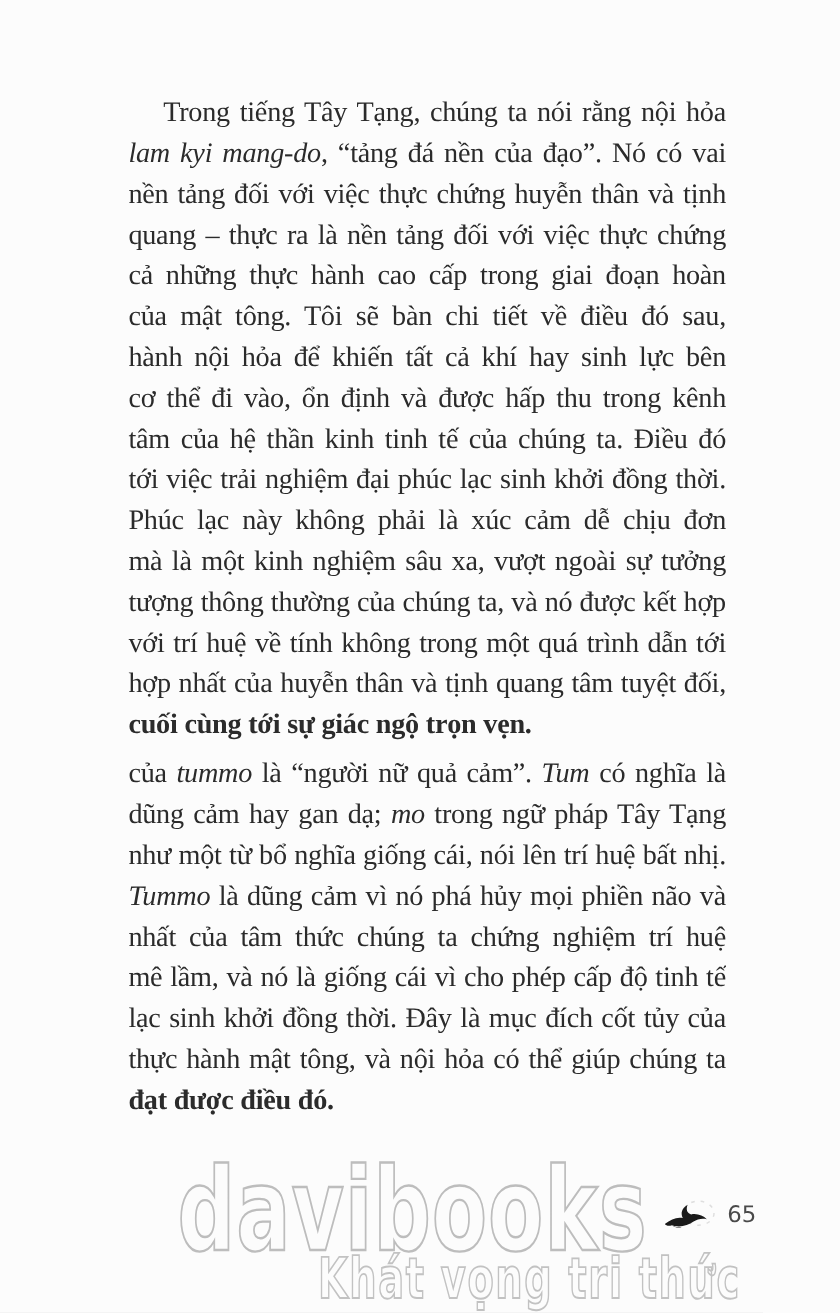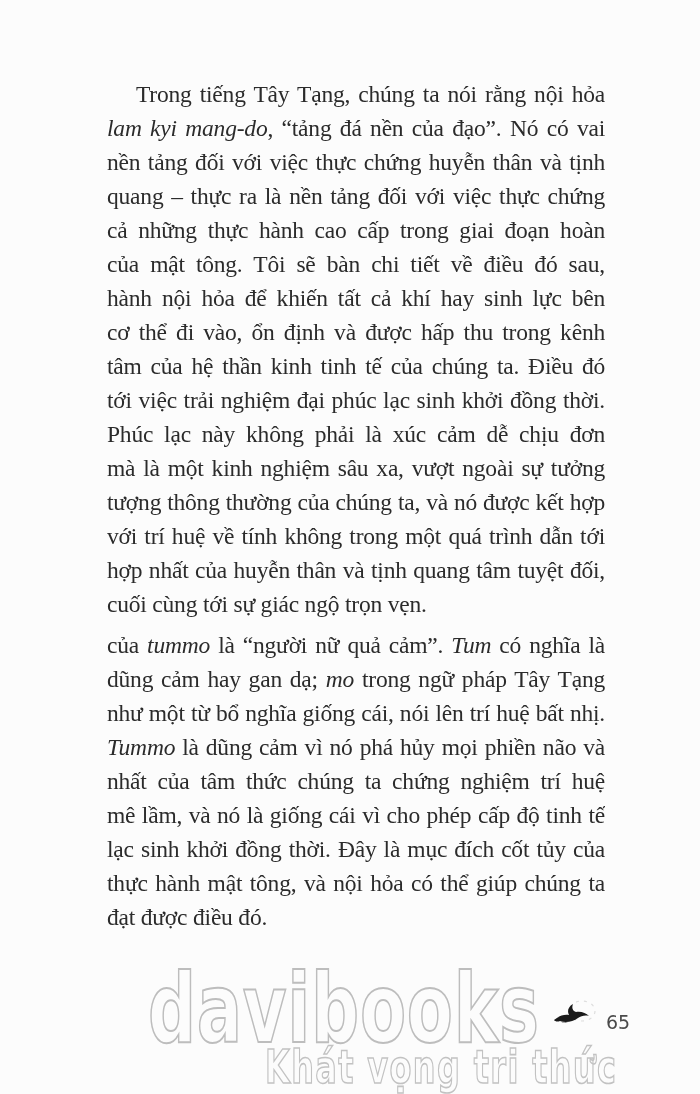--- a/index.html
+++ b/index.html
@@ -23,21 +23,21 @@
   }
   .para { margin: 7px; }
   .line {
     height: 34px;
     line-height: 34px;
     overflow: hidden;
     text-align: justify;
     text-align-last: justify;
     white-space: normal;
   }
-  .line.last { text-align-last: left; }
+  .line.last { text-align-last: left; font-weight: bold; }
   .line.first { text-indent: 29px; }
   .line em { font-style: italic; }
 
   
   .wm-brand {
     position: absolute;
     left: 148px;
     top: 961px;
     font-family: "DejaVu Sans", sans-serif;
     font-size: 96px;
@@ -75,21 +75,20 @@
     height: 34px;
   }
   .page-number {
     position: absolute;
     left: 606px;
     top: 1001px;
     font-family: "DejaVu Sans", sans-serif;
     font-size: 19px;
     line-height: 22px;
     color: #4a4a4a;
-    margin-top: 10px;
   }
 </style>
 </head>
 <body>
 
 <div class="page">
 
   <div class="text-block">
       <div class="para">
         <div class="line first"><span>Trong tiếng Tây Tạng, chúng ta nói rằng nội hỏa là</span></div>

